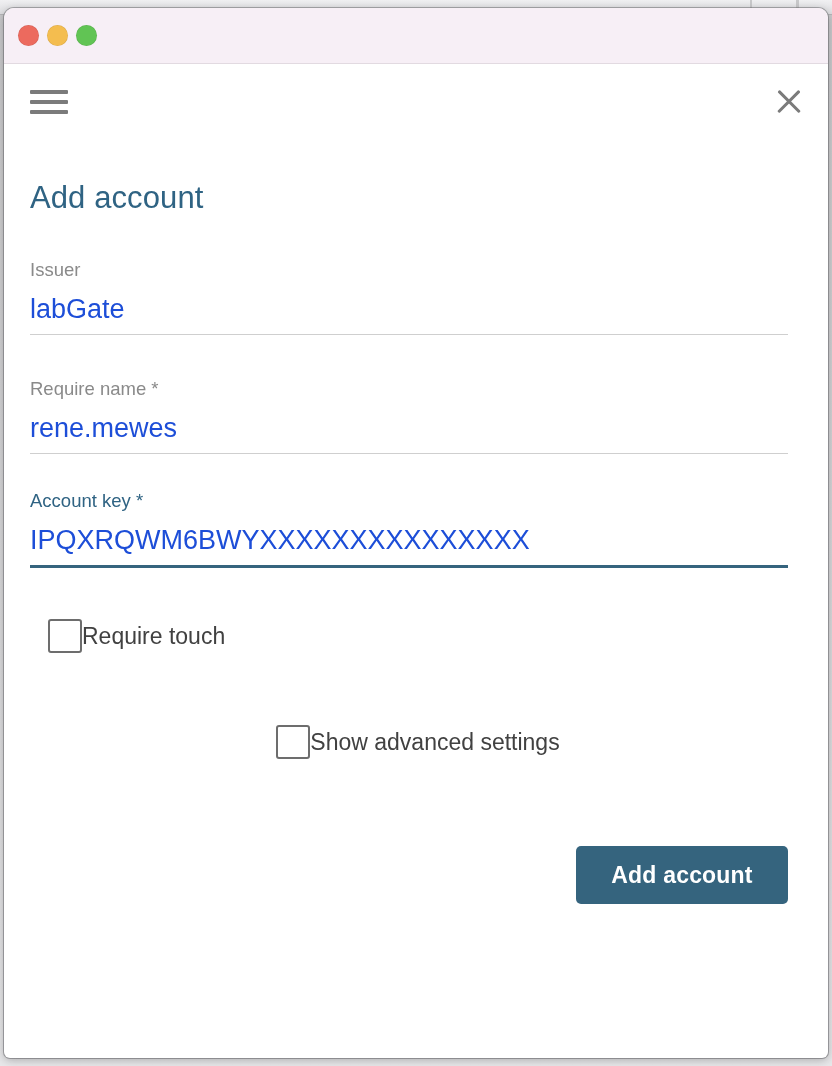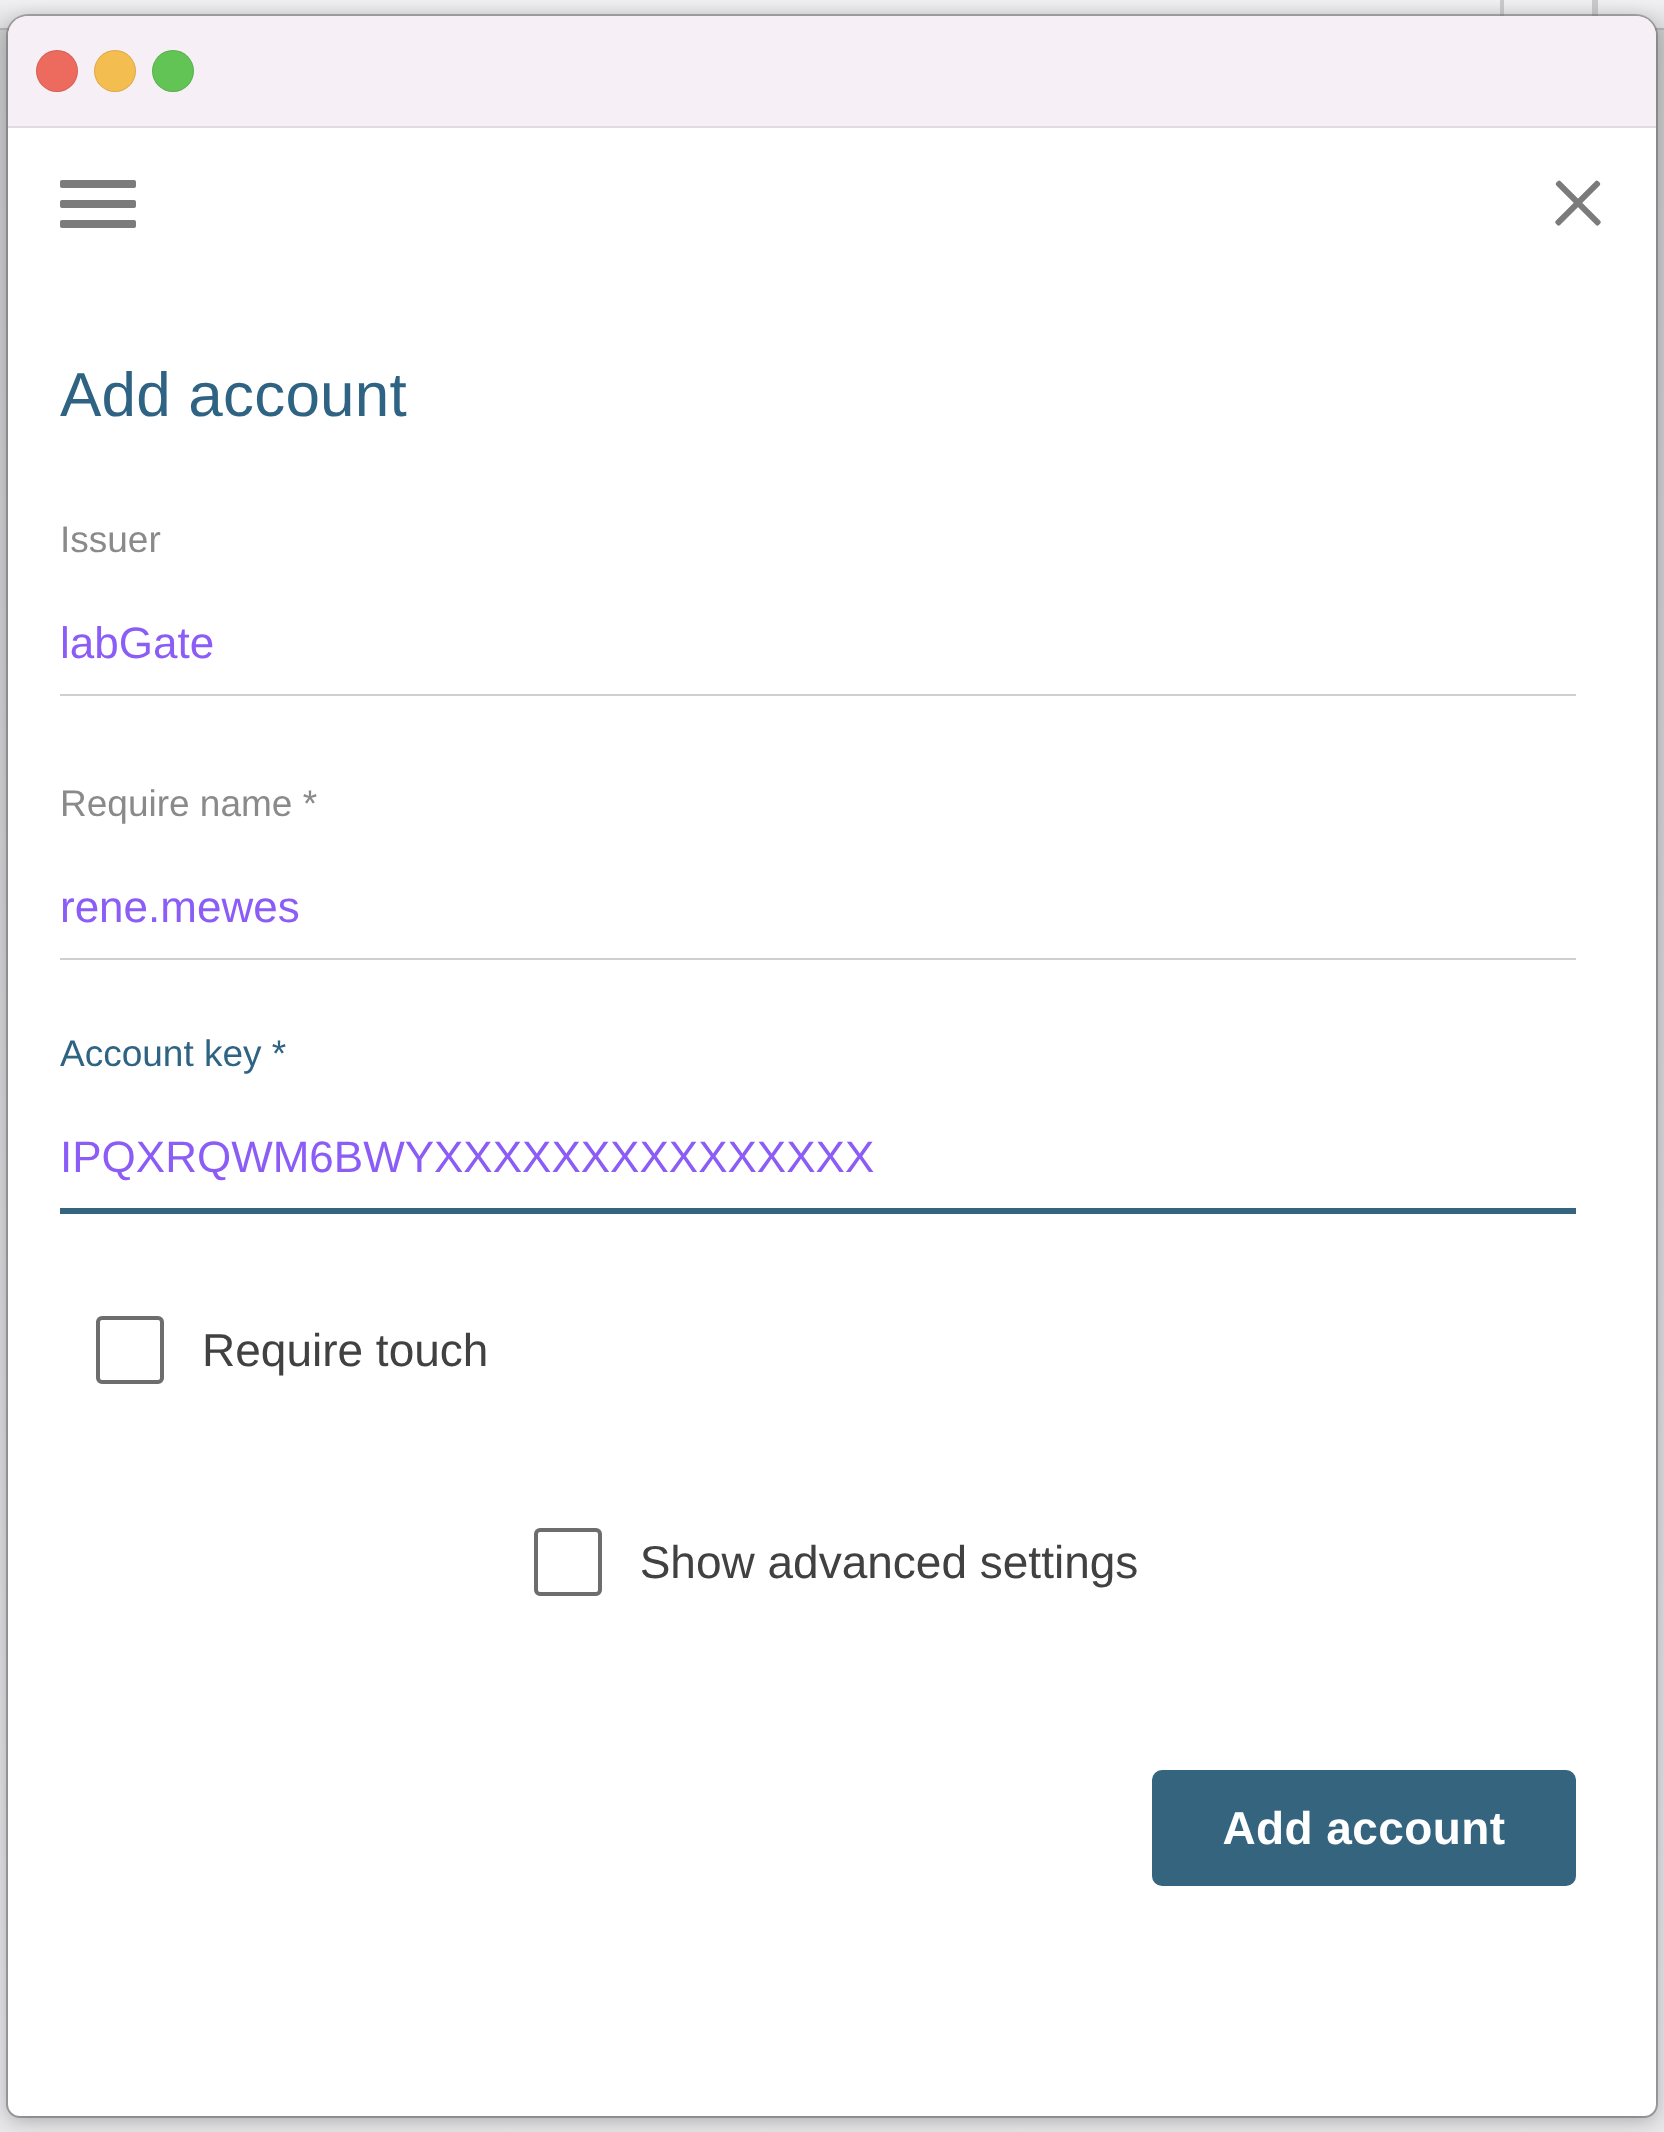--- a/index.html
+++ b/index.html
@@ -152,46 +152,44 @@
   }
   .field-label {
     font-size: 18.5px;
     color: #8a8a8a;
     line-height: 22px;
     margin-bottom: 13px;
     margin-top: 12px;
   }
   .field-label.focused { color: #2f6383; }
   .field-value {
-    font-size: 22px;
-    color: #8b5cf6;
+    font-size: 27px;
+    color: #1d4ed8;
     line-height: 30px;
     white-space: nowrap;
     overflow: hidden;
     padding-bottom: 10px;
-    margin-top: 26px;
   }
   .field-underline {
     height: 1px;
     background: #cfcfcf;
     width: 100%;
   }
   .field-underline.focused {
     height: 3px;
     background: #35647e;
   }
 
   .field.secret { margin-top: 36px; }
 
   
   .checks { margin-top: 42px; }
   .check-row {
     display: flex;
     align-items: center;
-    gap: 19px;
     margin-left: 18px;
     height: 52px;
     cursor: pointer;
   }
   .check-row + .check-row { margin-top: 54px; justify-content: center; }
   .check-box {
     width: 34px;
     height: 34px;
     box-sizing: border-box;
     border: 2.6px solid #6d6d6d;

